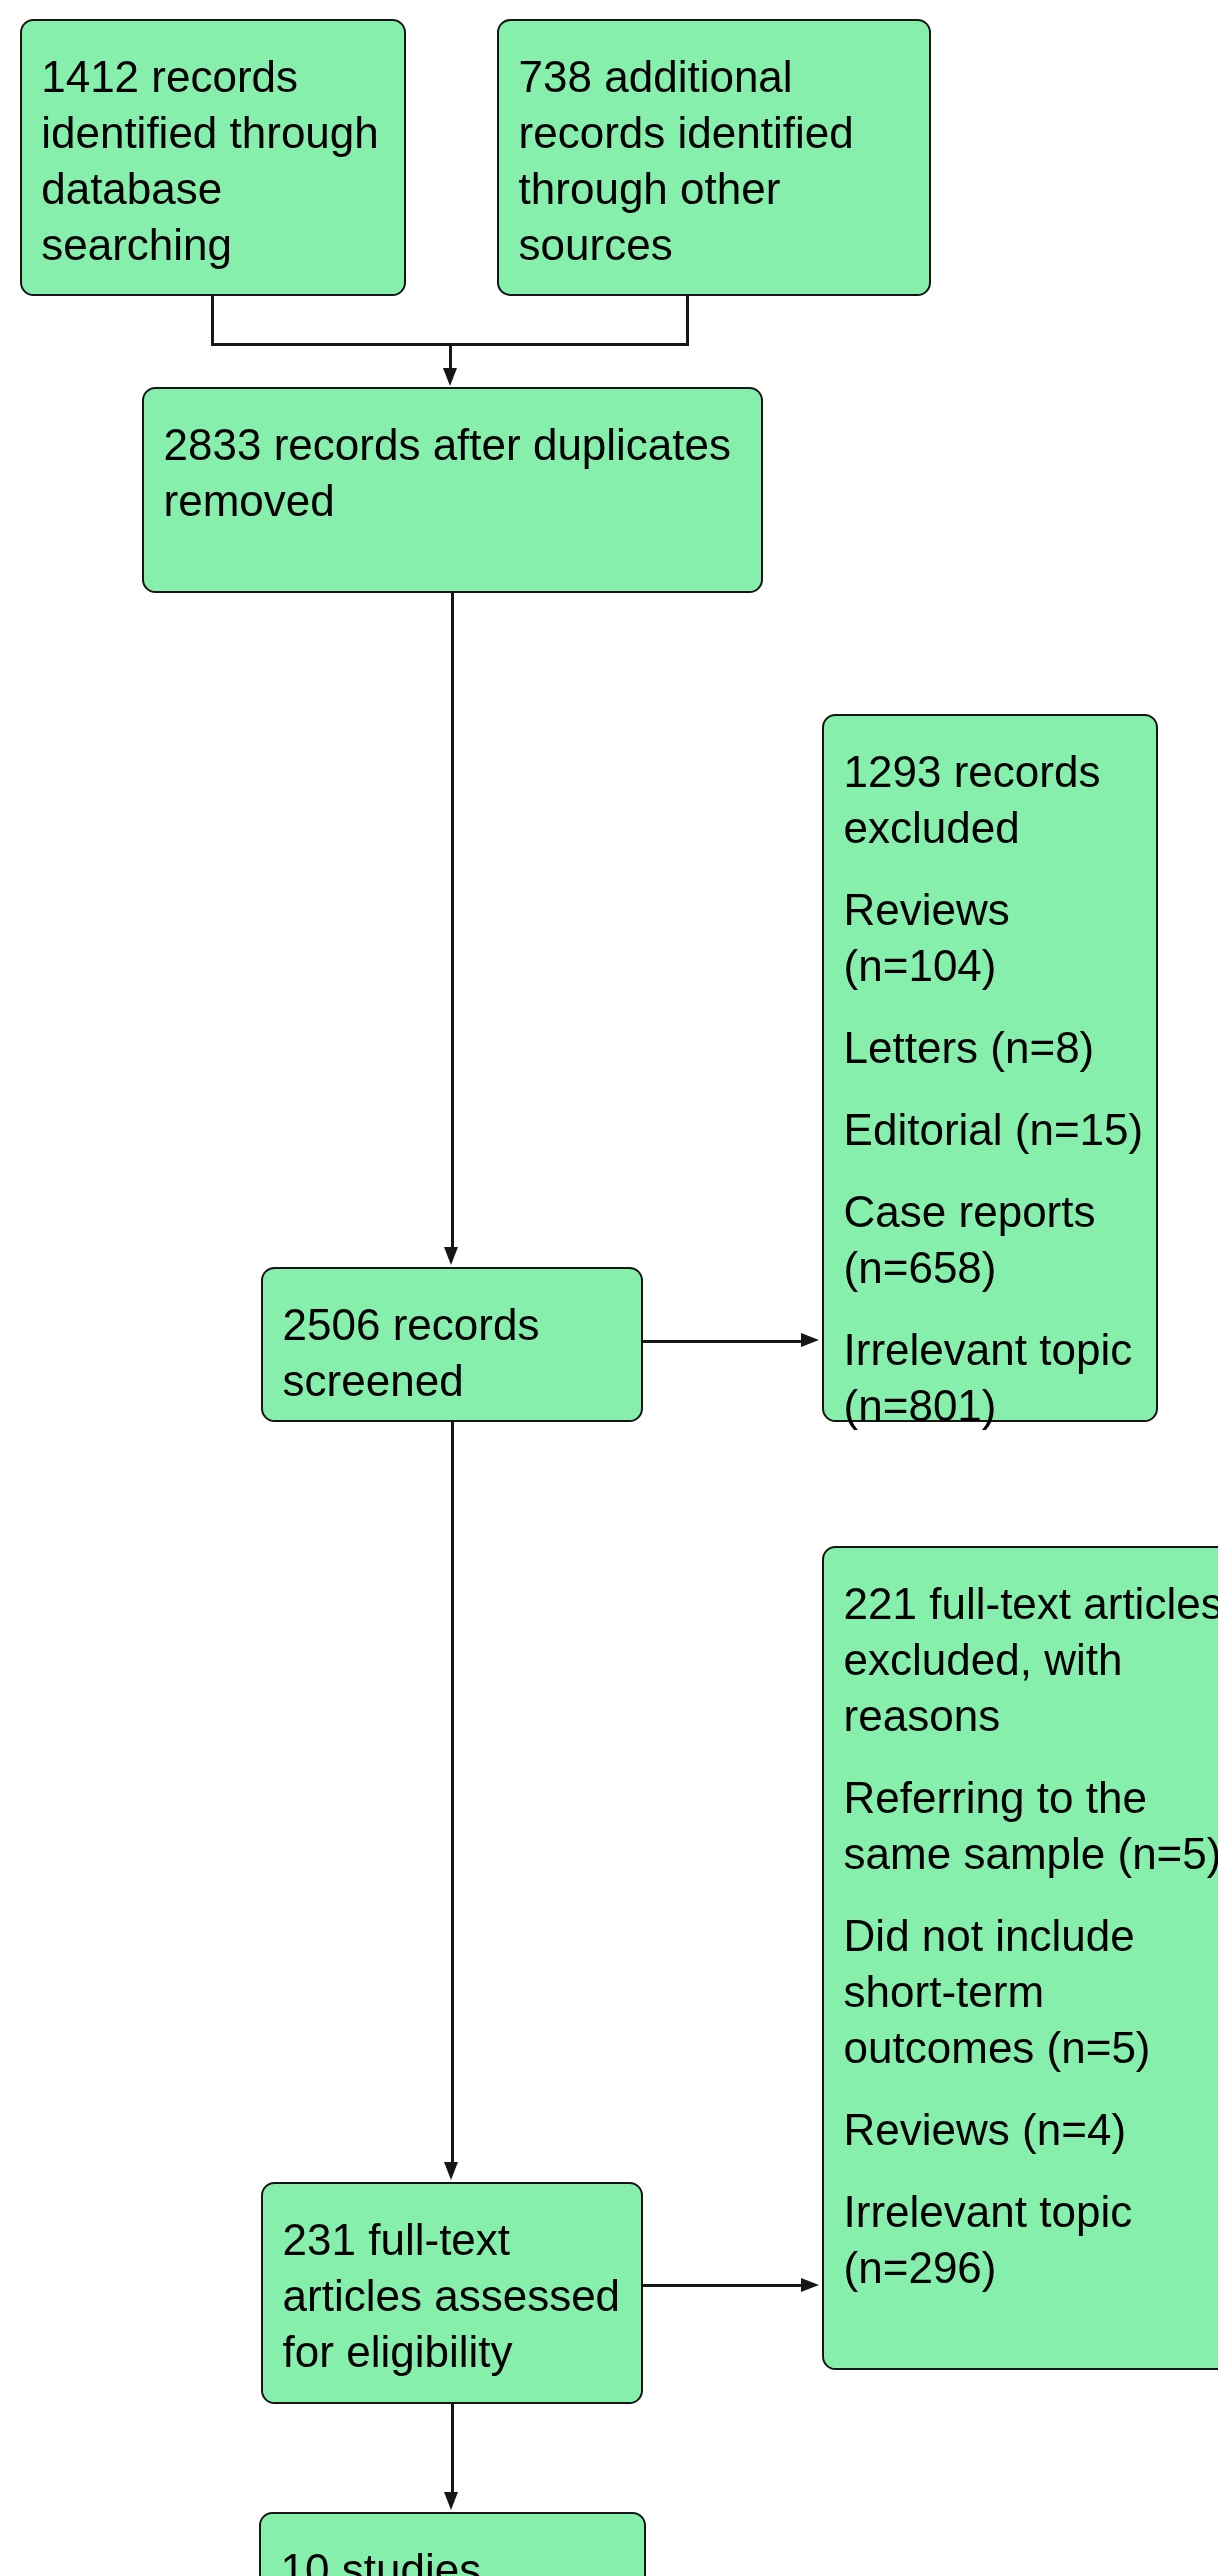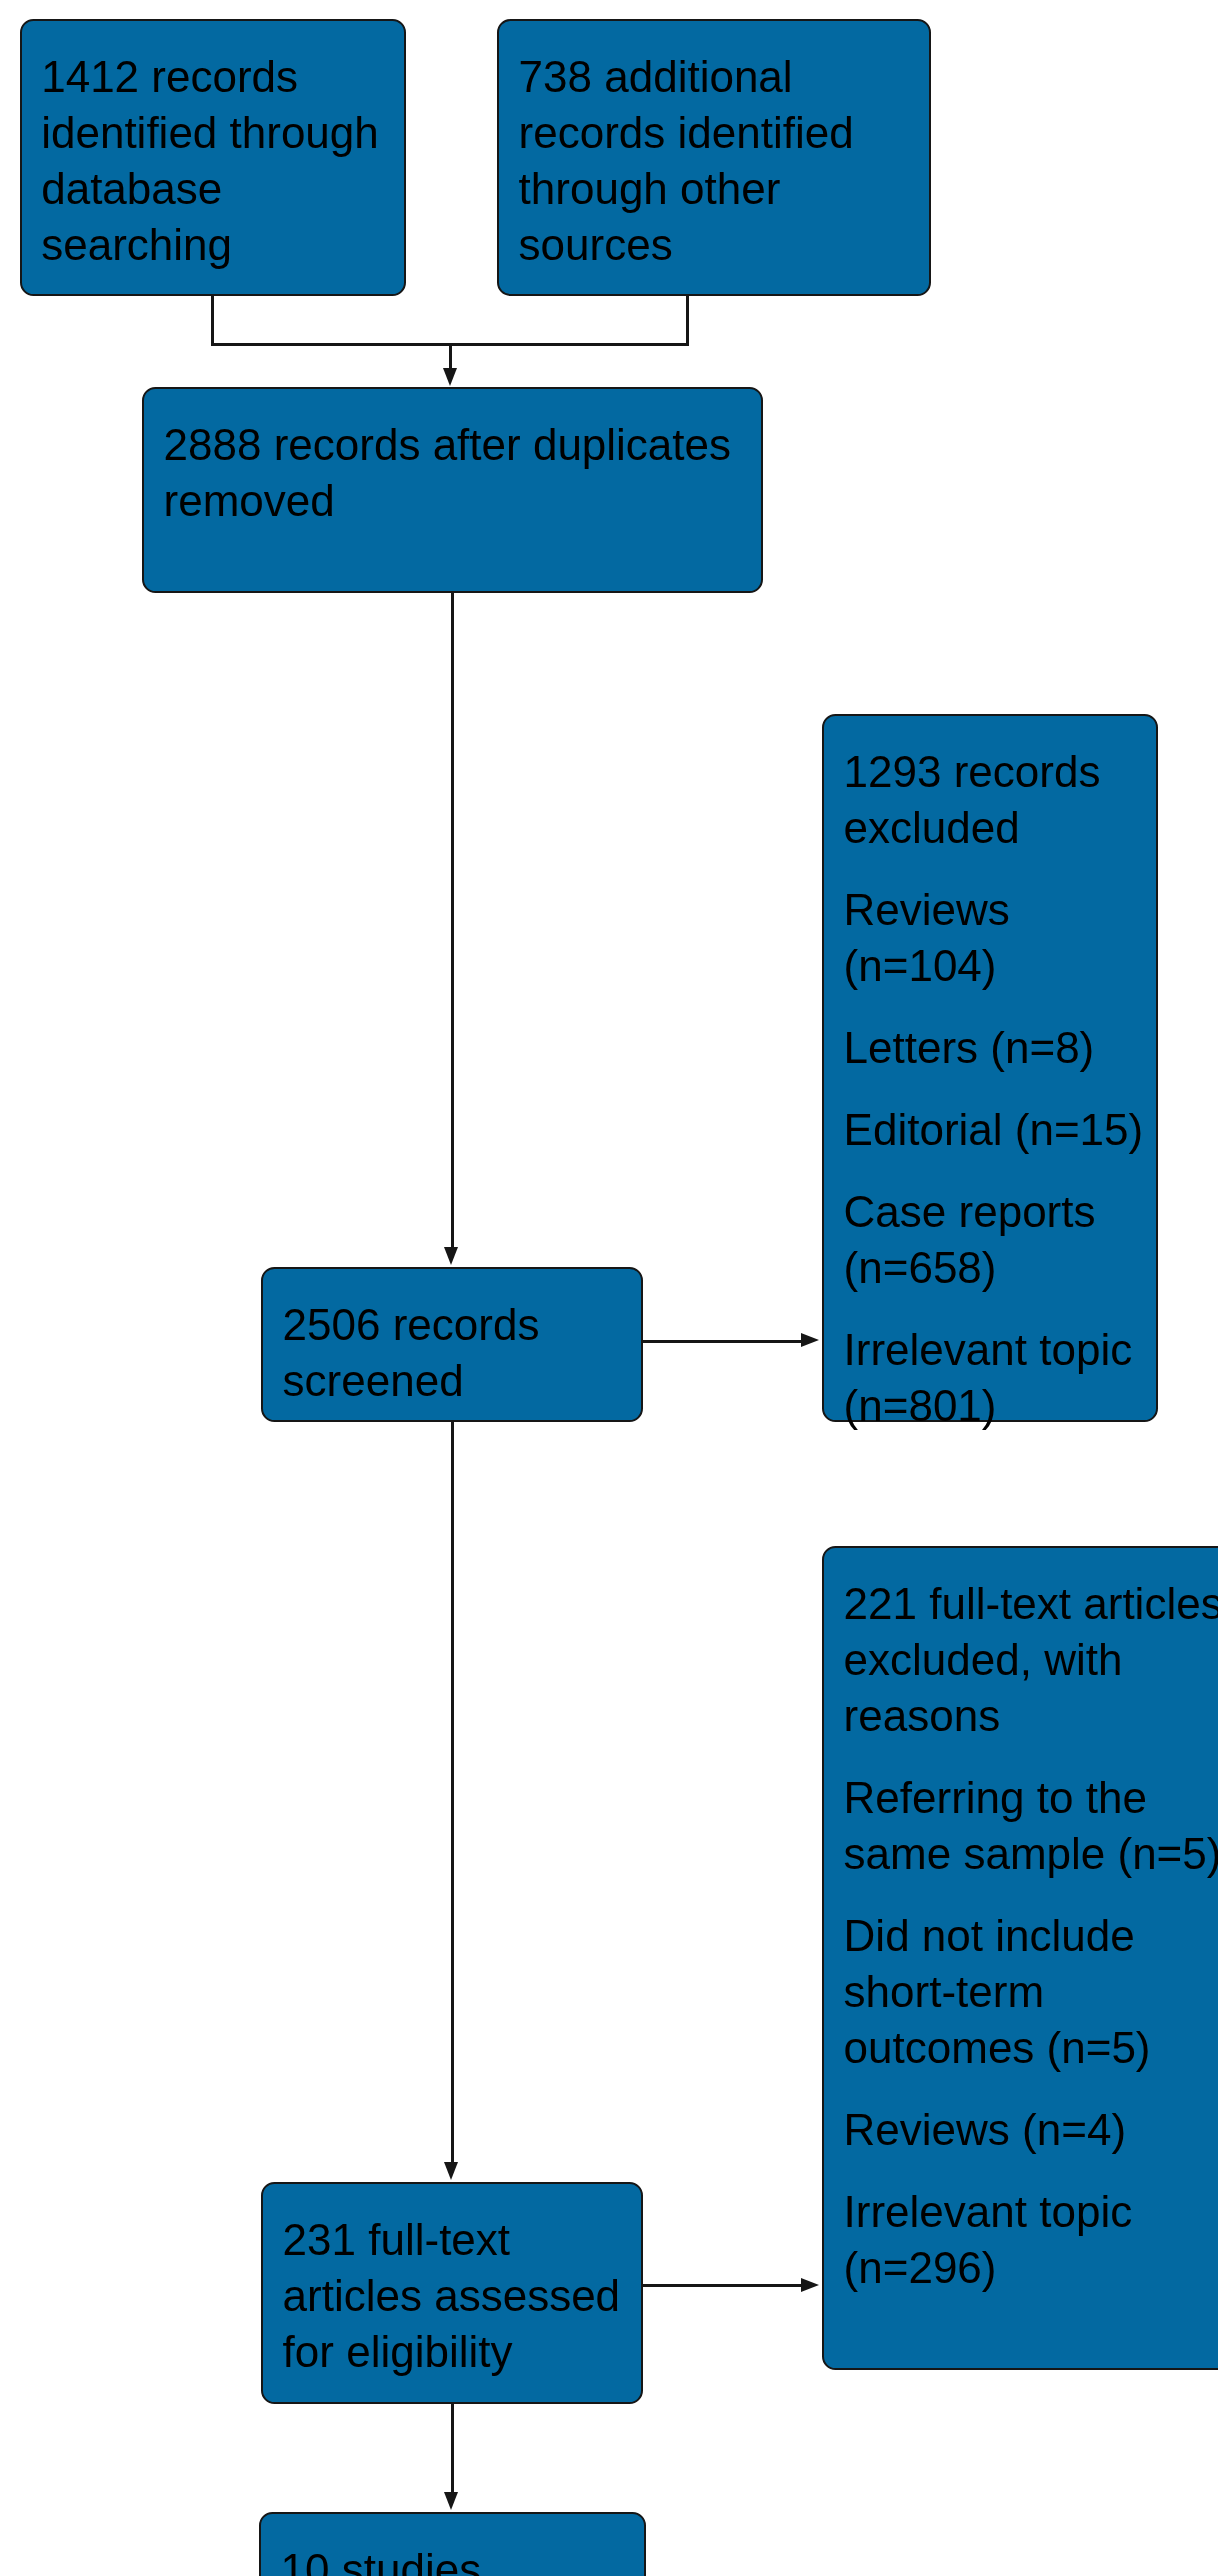--- a/index.html
+++ b/index.html
@@ -13,21 +13,21 @@
     height: 2870px;
     background: #ffffff;
     font-family: "Liberation Sans", "DejaVu Sans", sans-serif;
     color: #000000;
   }
   .box {
     position: absolute;
     box-sizing: border-box;
     border: 2.6px solid #161616;
     border-radius: 13.4px;
-    background: #0369a1;
+    background: #86efac;
     padding: 28px 9.3px 10.3px 19.6px;
     font-size: 44px;
     line-height: 56px;
     color: #000000;
   }
   .box p {
     margin: 0 0 26px 0;
     padding: 0;
   }
   .box p:last-child { margin-bottom: 0; }
@@ -74,21 +74,21 @@
     <p>738 additional records identified through other sources</p>
   </div>
 
   <div class="line" style="left:211px; top:296px; width:2.6px; height:49px;"></div>
   <div class="line" style="left:686px; top:296px; width:2.6px; height:49px;"></div>
   <div class="line" style="left:211px; top:343px; width:478px; height:2.6px;"></div>
   <div class="line" style="left:449px; top:343px; width:2.6px; height:29px;"></div>
   <div class="arrowhead-down" style="left:443px; top:368px;"></div>
 
   <div class="box" id="box-after-duplicates">
-    <p>2888 records after duplicates removed</p>
+    <p>2833 records after duplicates removed</p>
   </div>
 
   <div class="line" style="left:451px; top:592px; width:2.6px; height:656px;"></div>
   <div class="arrowhead-down" style="left:444px; top:1247px;"></div>
 
   <div class="box" id="box-records-excluded">
     <p>1293 records excluded</p>
     <p>Reviews (n=104)</p>
     <p>Letters (n=8)</p>
     <p>Editorial (n=15)</p>

